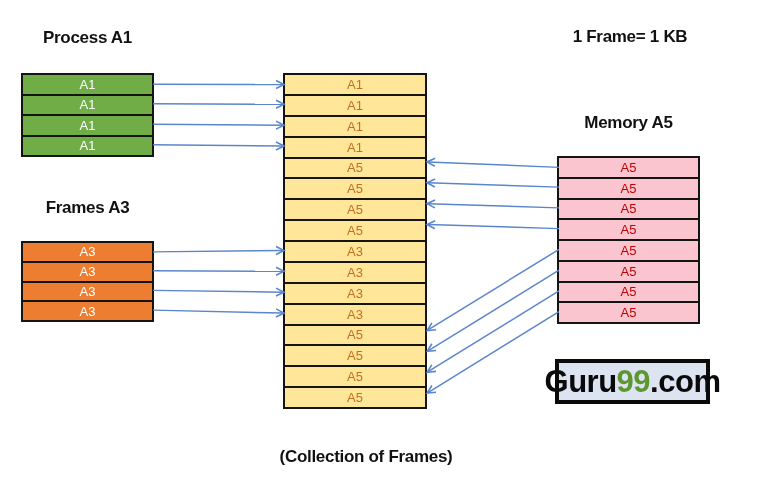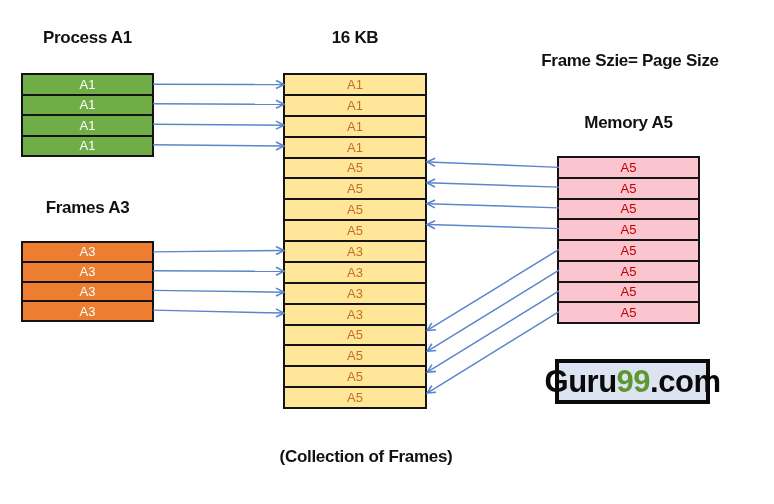--- a/index.html
+++ b/index.html
@@ -69,22 +69,21 @@
     position:absolute;left:0;top:0;width:774px;height:504px;
     pointer-events:none;
   }
 </style>
 </head>
 <body>
 
 <div id="canvas">
 
   <div class="title" id="title-a1">Process A1</div>
-  <div class="title" id="title-memory">16 KB</div>
-  <div class="title" id="note2">Frame Szie= Page Size</div>
+  <div class="title" id="note1">1 Frame= 1 KB</div>
   <div class="title" id="title-a3">Frames A3</div>
   <div class="title" id="title-a5">Memory A5</div>
 
   <div class="box" id="box-a1">
       <div class="cell">A1</div>
       <div class="cell">A1</div>
       <div class="cell">A1</div>
       <div class="cell">A1</div>
     </div>
 

